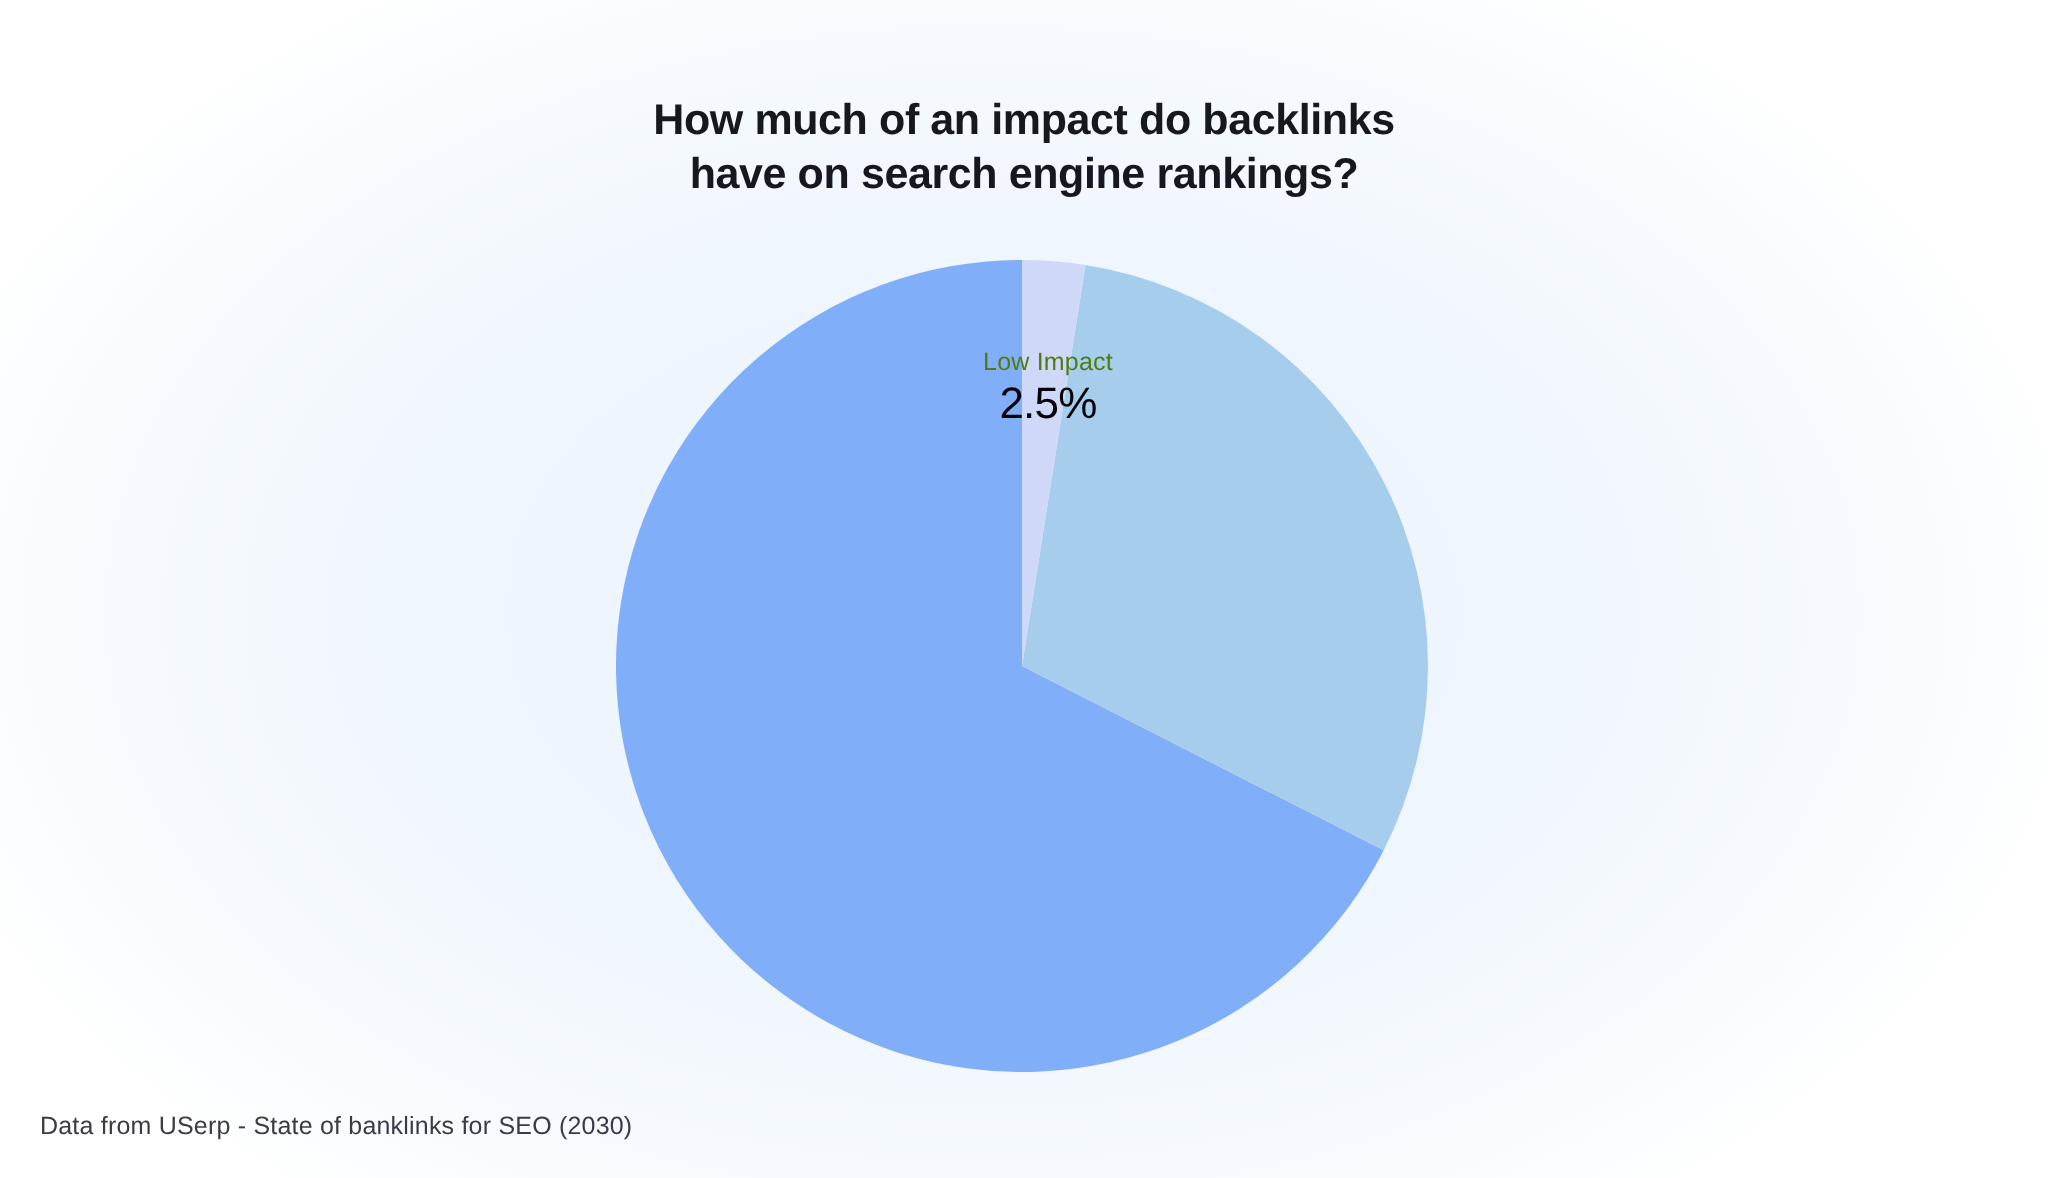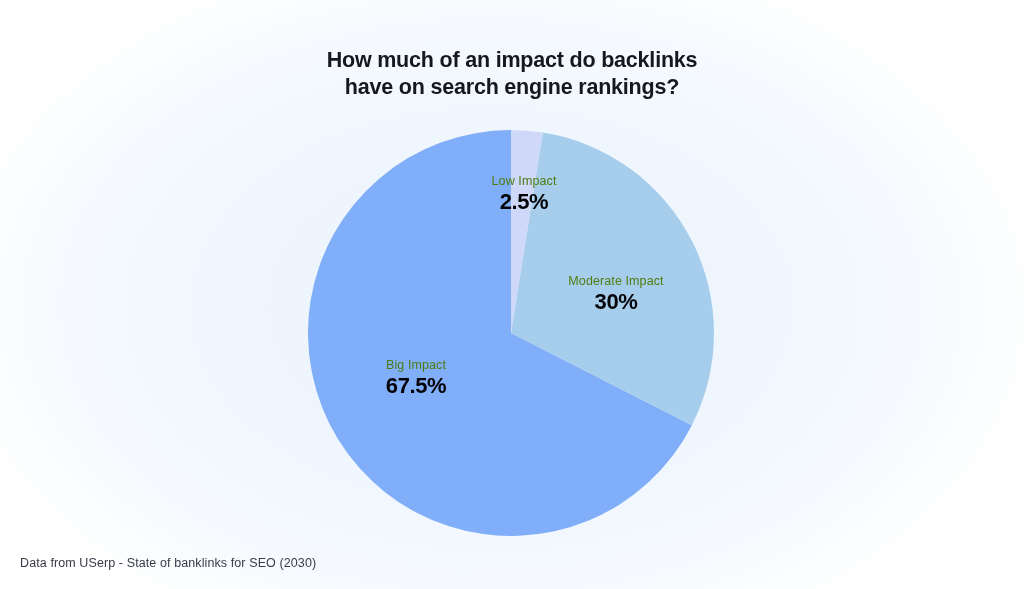--- a/index.html
+++ b/index.html
@@ -54,21 +54,21 @@
     display:block;
     font-size:12.5px;
     font-weight:normal;
     color:#4d7c0f;
     line-height:16px;
     letter-spacing:0.1px;
   }
   .slice-label .pct {
     display:block;
     font-size:22px;
-    font-weight:bold;
+    font-weight:normal;
     color:#050509;
     line-height:26px;
     letter-spacing:-0.4px;
   }
   #label-low      { left:524px; top:173px; }
   #label-moderate { left:616px; top:273px; }
   #label-big      { left:416px; top:357px; }
 
   #source-note {
     position:absolute;
@@ -97,25 +97,17 @@
         <path id="slice-low" d="M 203 203 L 203.00 0.00 A 203 203 0 0 1 234.76 2.50 Z" fill="#cfd8f8"></path>
       </g>
     </svg>
   </div>
 
   <div class="slice-label" id="label-low">
     <span class="cat">Low Impact</span>
     <span class="pct">2.5%</span>
   </div>
 
-  <div class="slice-label" id="label-moderate">
-    <span class="cat">Moderate Impact</span>
-    <span class="pct">30%</span>
-  </div>
 
-  <div class="slice-label" id="label-big">
-    <span class="cat">Big Impact</span>
-    <span class="pct">67.5%</span>
-  </div>
 
   <div id="source-note">Data from USerp - State of banklinks for SEO (2030)</div>
 
 </div>
 
 </body></html>

